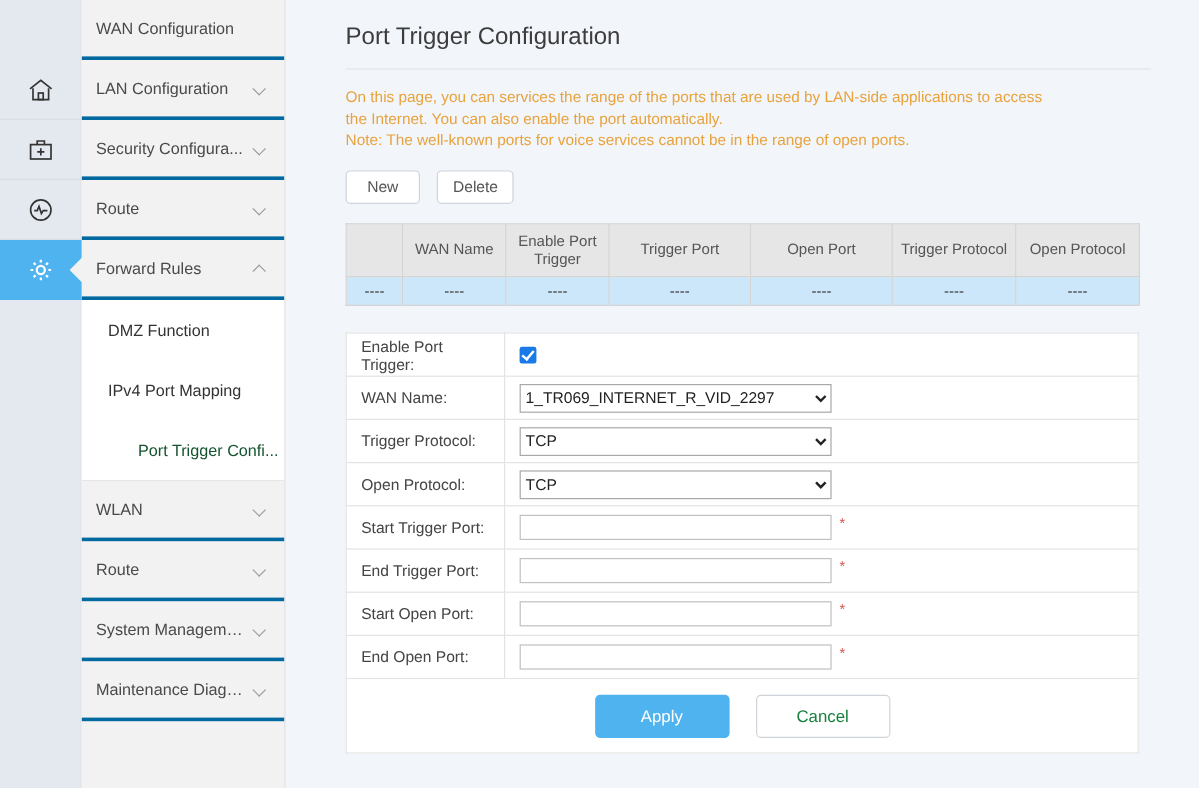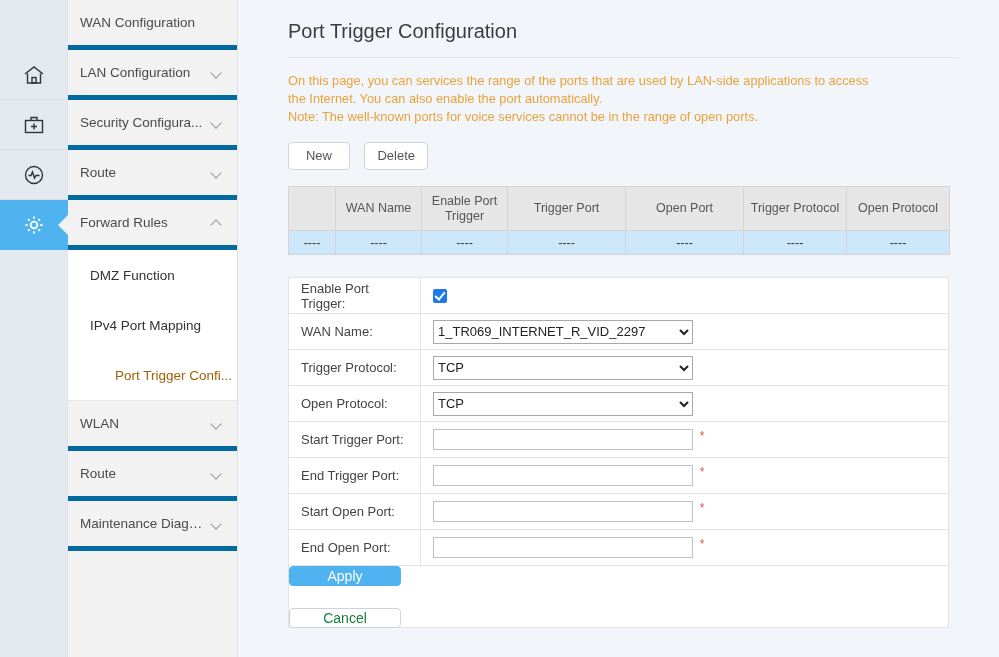--- a/index.html
+++ b/index.html
@@ -42,21 +42,21 @@
   .menu-panel {
     width: 170px; flex: 0 0 170px;
     background: #f2f2f2;
     border-right: 1px solid #e0e0e0;
     overflow: hidden;
   }
   .menu-row {
     height: 50px;
     display: flex; align-items: center;
     padding: 0 14px 0 12px;
-    border-bottom: 5px solid #0369a1;
+    border-bottom: 3px solid #0369a1;
     font-size: 13.5px; color: #4a4a4a;
     cursor: pointer;
     white-space: nowrap;
   }
   .menu-row .mlabel { flex: 1; overflow: hidden; text-overflow: ellipsis; }
   .chev {
     width: 12px; height: 12px; flex: 0 0 12px;
     position: relative; margin-left: 4px;
   }
   .chev::before {
@@ -68,21 +68,21 @@
   }
   .chev.up::before { transform: rotate(-135deg); top: 4px; }
   .submenu { background: #ffffff; border-bottom: 1px solid #e6e6e6; }
   .submenu-row {
     height: 50px; display: flex; align-items: center;
     padding-left: 22px;
     font-size: 13.5px; color: #333;
     cursor: pointer; white-space: nowrap;
     overflow: hidden; text-overflow: ellipsis;
   }
-  .submenu-row.sel { color: #a16207; padding-left: 47px; }
+  .submenu-row.sel { color: #14532d; padding-left: 47px; }
 
   
   .content {
     flex: 1; background: #f2f5fa;
     padding: 0 40px 0 50px;
     overflow: hidden;
   }
   .page-title {
     font-size: 20px; color: #3c3c3c;
     font-weight: normal;
@@ -145,23 +145,22 @@
   input.txt {
     width: 260px; height: 21px;
     border: 1px solid #c0c0c0; background: #fff;
     font-size: 13px; font-family: "Liberation Sans", sans-serif;
     padding: 0 4px; color: #222;
   }
   .req { color: #d9534f; font-size: 12px; margin-left: 3px; vertical-align: top; }
   .actions {
     background: #fff; width: 661px;
     border: 1px solid #e3e3e3; border-top: none;
-    height: 62px; display: flex; align-items: flex-start; justify-content: center;
+    height: 62px; display: flex; align-items: center; justify-content: center;
     gap: 22px;
-    flex-direction: column;
   }
   .btn-primary {
     width: 112px; height: 36px; border-radius: 4px;
     background: #4fb3ef; border: 1px solid #4fb3ef; color: #fff;
     font-size: 14px; font-family: "Liberation Sans", sans-serif; cursor: pointer;
   }
   .btn-ghost {
     width: 112px; height: 36px; border-radius: 4px;
     background: #fff; border: 1px solid #cfd4da; color: #15803d;
     font-size: 14px; font-family: "Liberation Sans", sans-serif; cursor: pointer;
@@ -246,20 +245,24 @@
     <div class="menu-row">
       <span class="mlabel">WLAN</span>
       <span class="chev"></span>
     </div>
 
     <div class="menu-row">
       <span class="mlabel">Route</span>
       <span class="chev"></span>
     </div>
 
+    <div class="menu-row">
+      <span class="mlabel">System Management</span>
+      <span class="chev"></span>
+    </div>
 
     <div class="menu-row">
       <span class="mlabel">Maintenance Diagno...</span>
       <span class="chev"></span>
     </div>
 
   </div>
 
   <div class="content">
 

